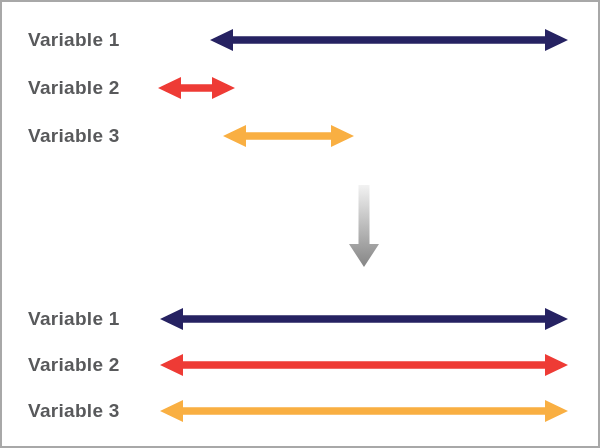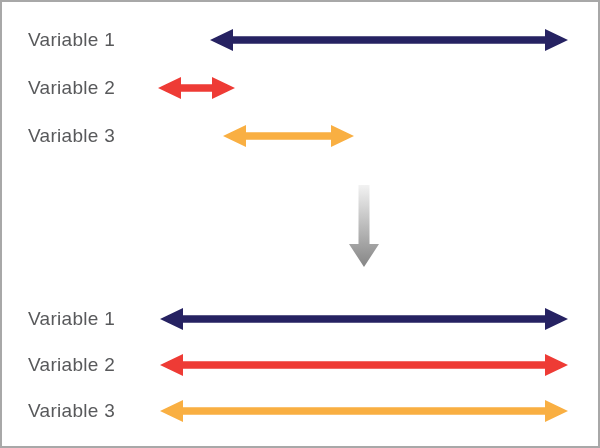--- a/index.html
+++ b/index.html
@@ -9,20 +9,21 @@
     font-family: "Liberation Sans", sans-serif;
   }
   .canvas {
     position: relative;
     width: 600px;
     height: 448px;
     box-sizing: border-box;
     background: #ffffff;
     border: 2px solid #a8a8a8;
     overflow: hidden;
+    font-weight: bold;
   }
   #diagram-svg {
     position: absolute;
     left: 0;
     top: 0;
     width: 596px;
     height: 444px;
   }
   .var-label {
     position: absolute;

